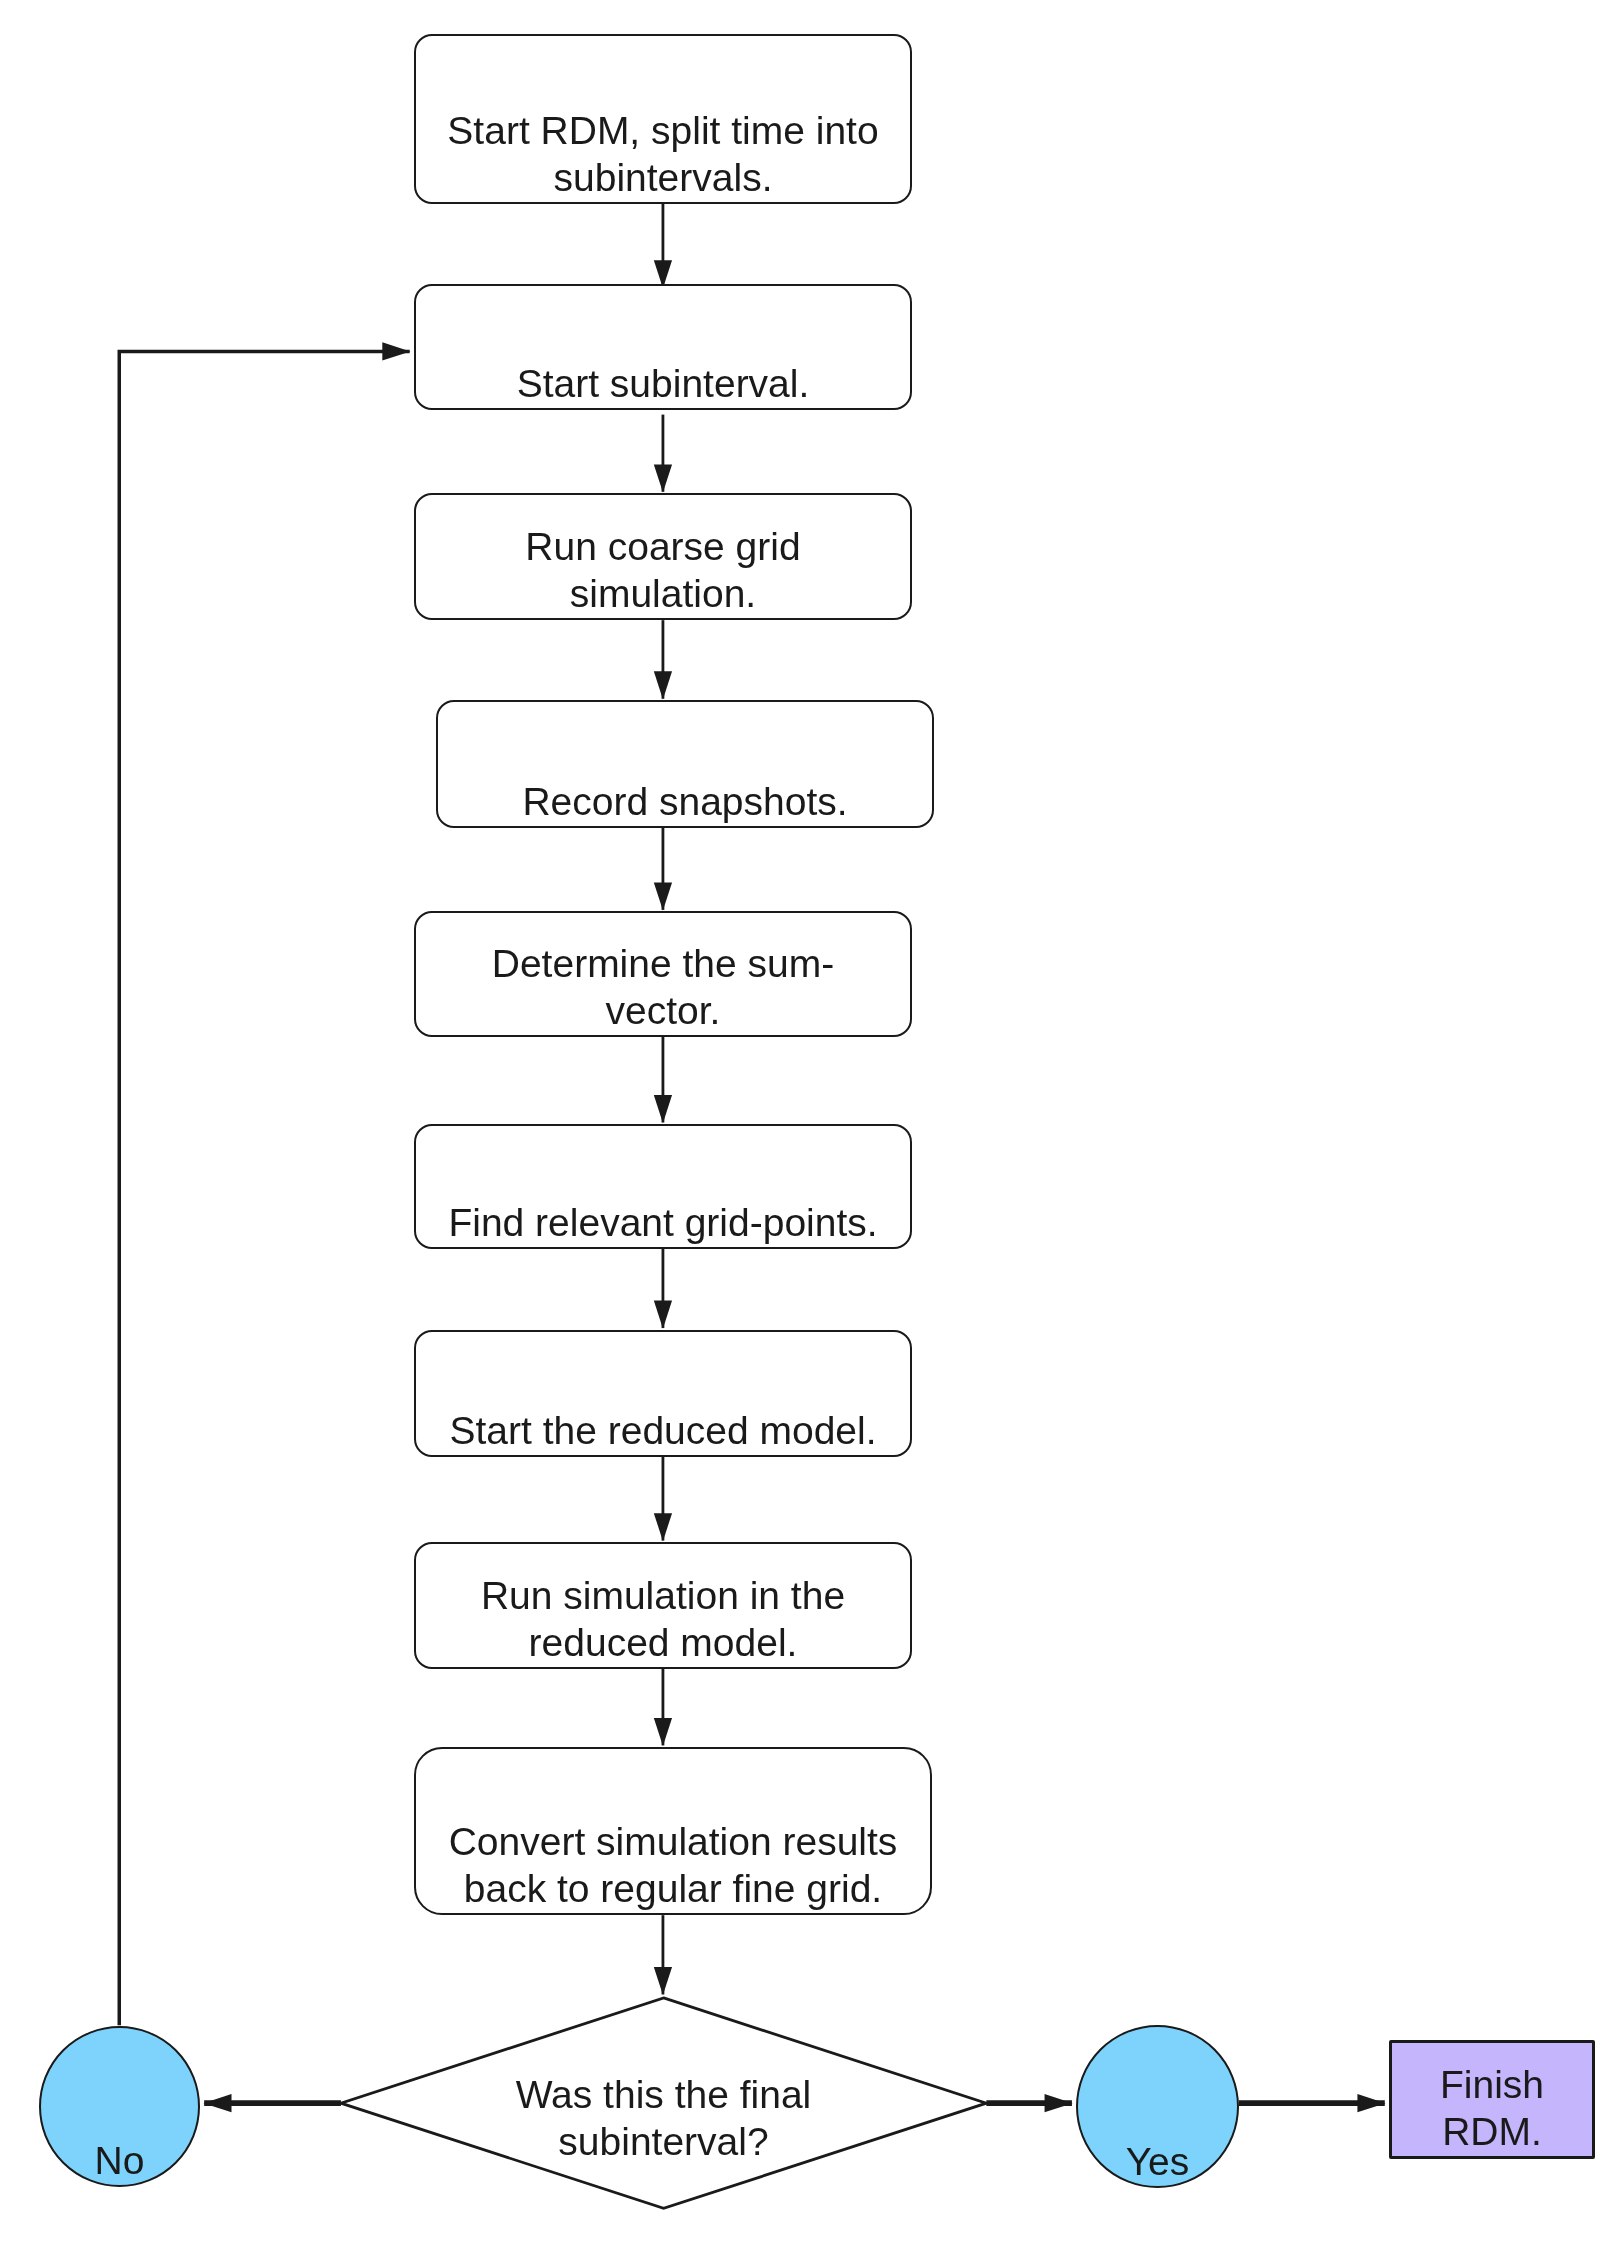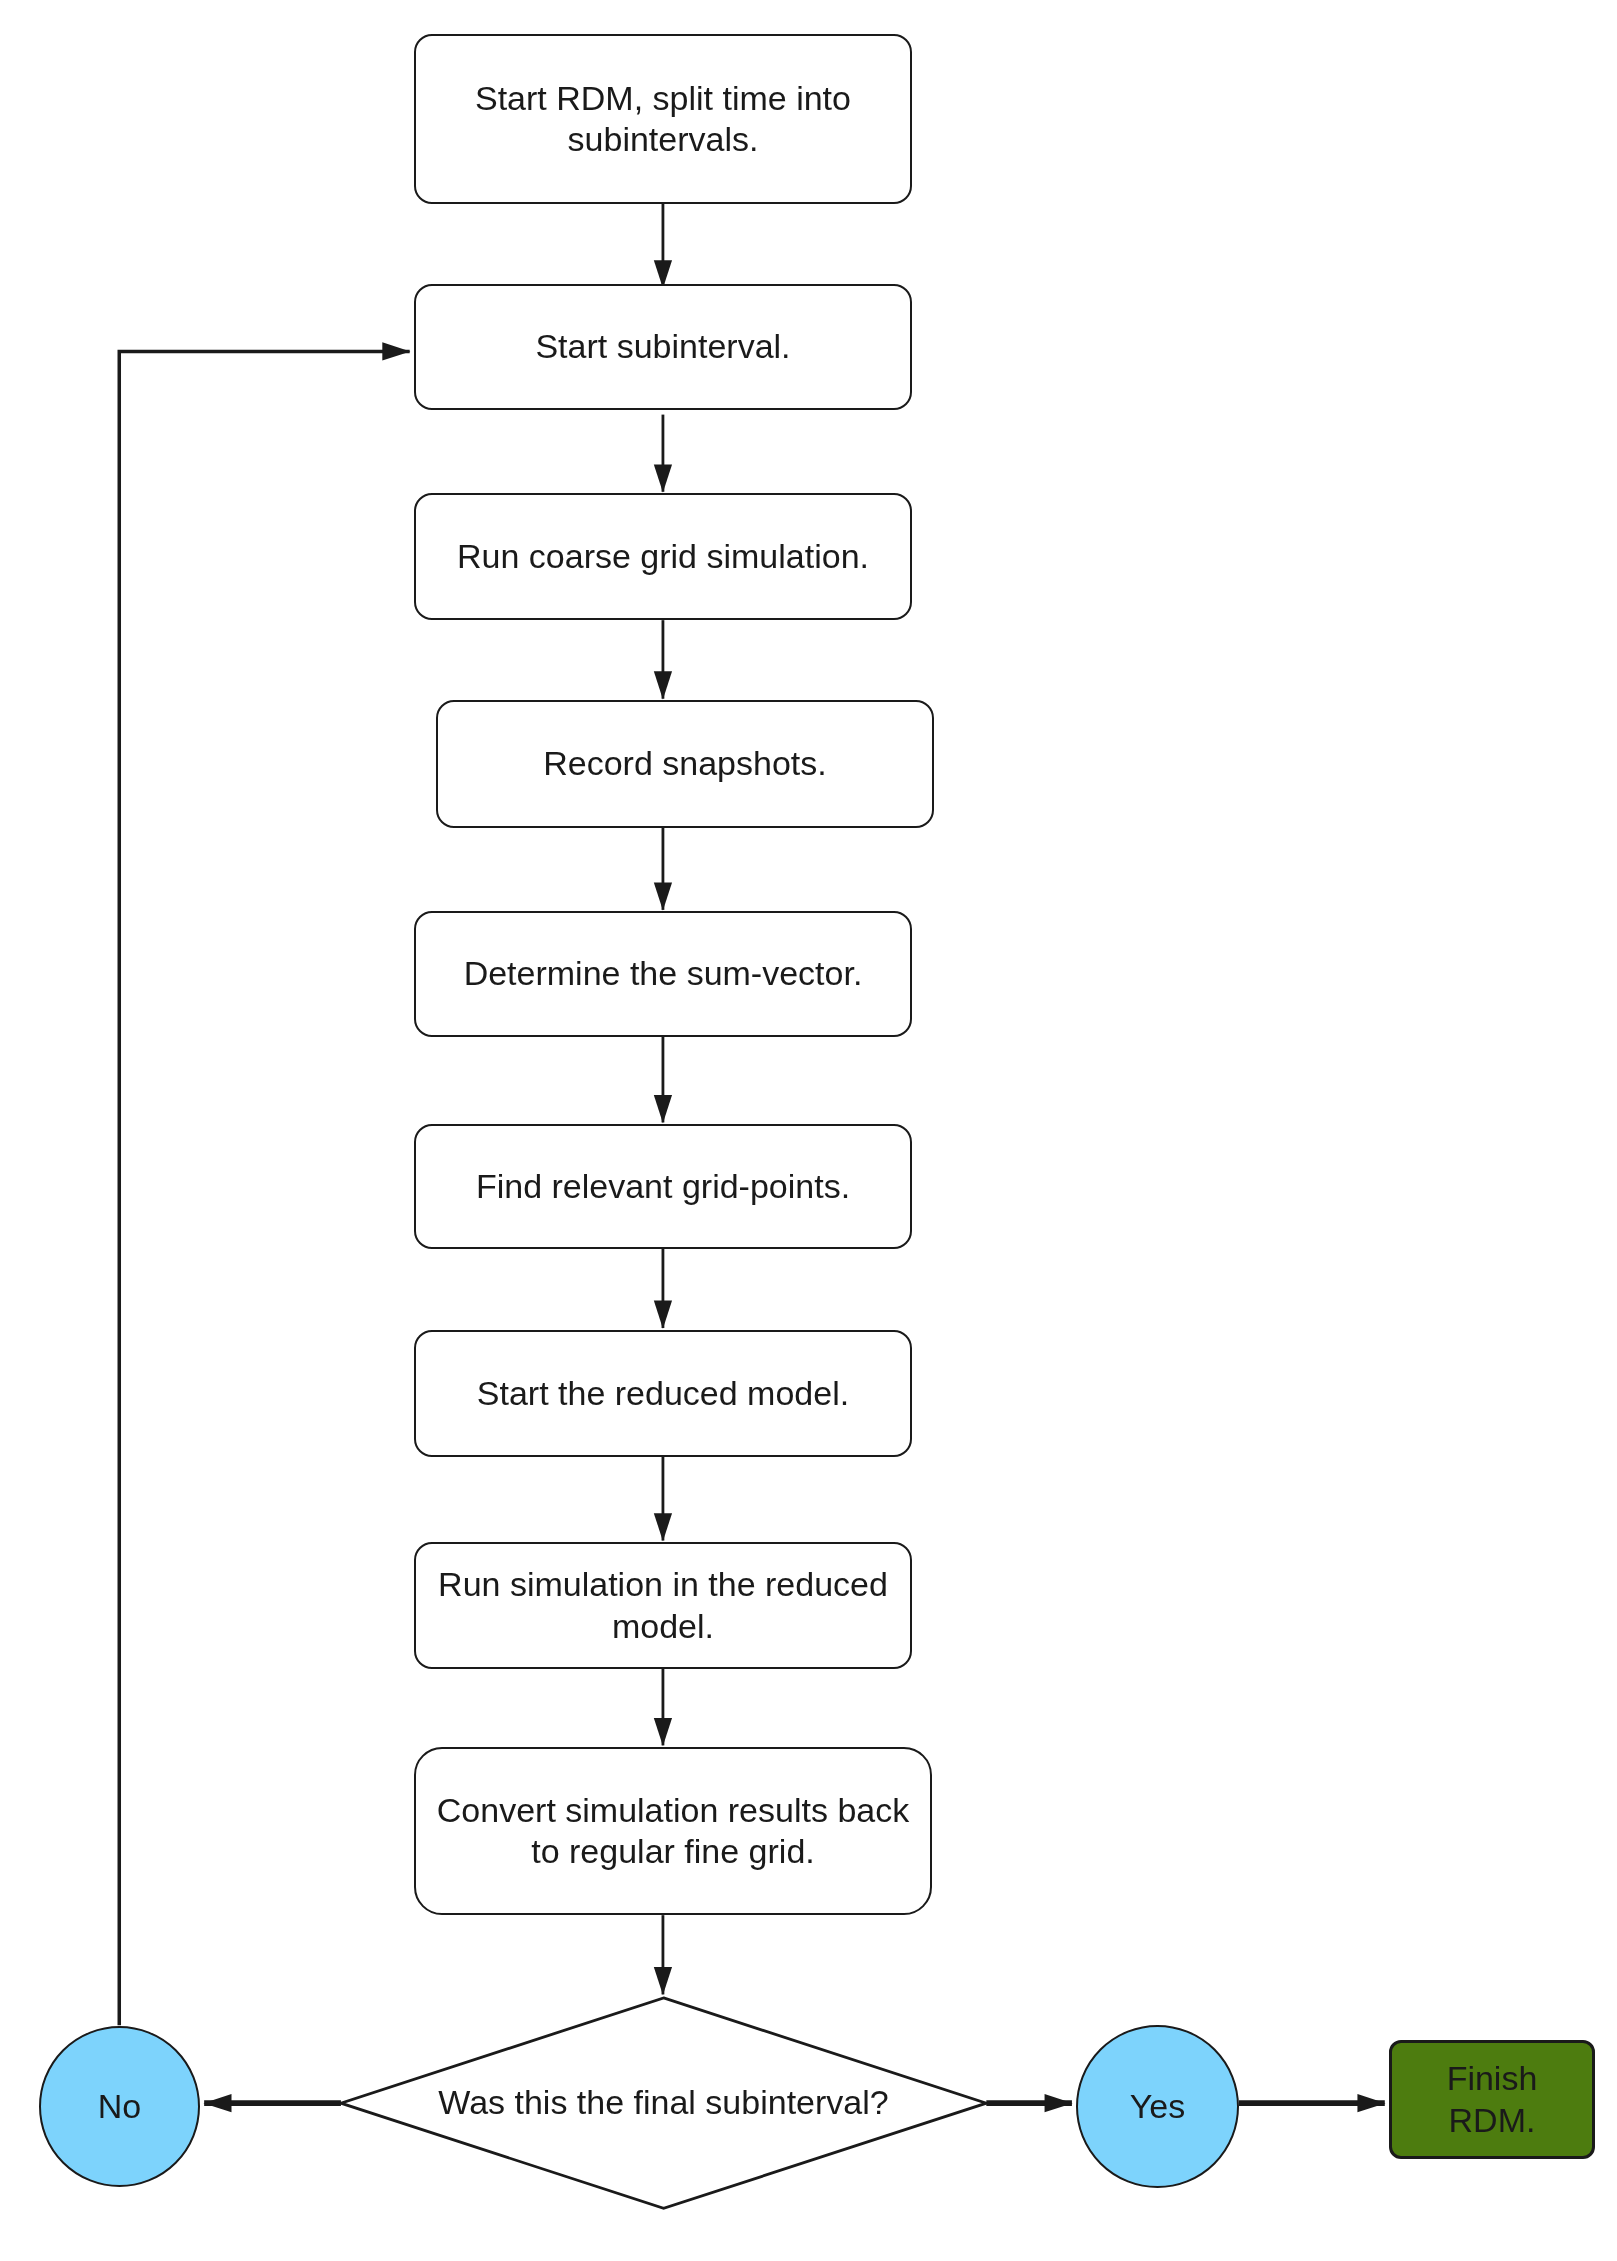--- a/index.html
+++ b/index.html
@@ -22,44 +22,44 @@
   svg.connectors {
     position: absolute;
     left: 0;
     top: 0;
     width: 1617px;
     height: 2261px;
   }
   .node {
     position: absolute;
     display: flex;
-    align-items: center;
+    align-items: flex-end;
     justify-content: center;
     text-align: center;
     color: #1a1a1a;
-    font-size: 34px;
+    font-size: 39px;
     line-height: 1.22;
     box-sizing: border-box;
   }
   .box {
     border: 2.8px solid #1a1a1a;
     border-radius: 18px;
     background: #ffffff;
     padding: 0 21px;
   }
   .circle {
     border: 2.8px solid #1a1a1a;
     border-radius: 50%;
     background: #7dd3fc;
     padding: 0;
   }
   .finish-box {
     border: 3.5px solid #1a1a1a;
-    border-radius: 12px;
-    background: #4d7c0f;
+    border-radius: 2px;
+    background: #c4b5fd;
     padding: 0 19px;
   }
   .diamond-label {
     background: transparent;
     padding: 0;
   }
 </style>
 </head>
 <body>
 

